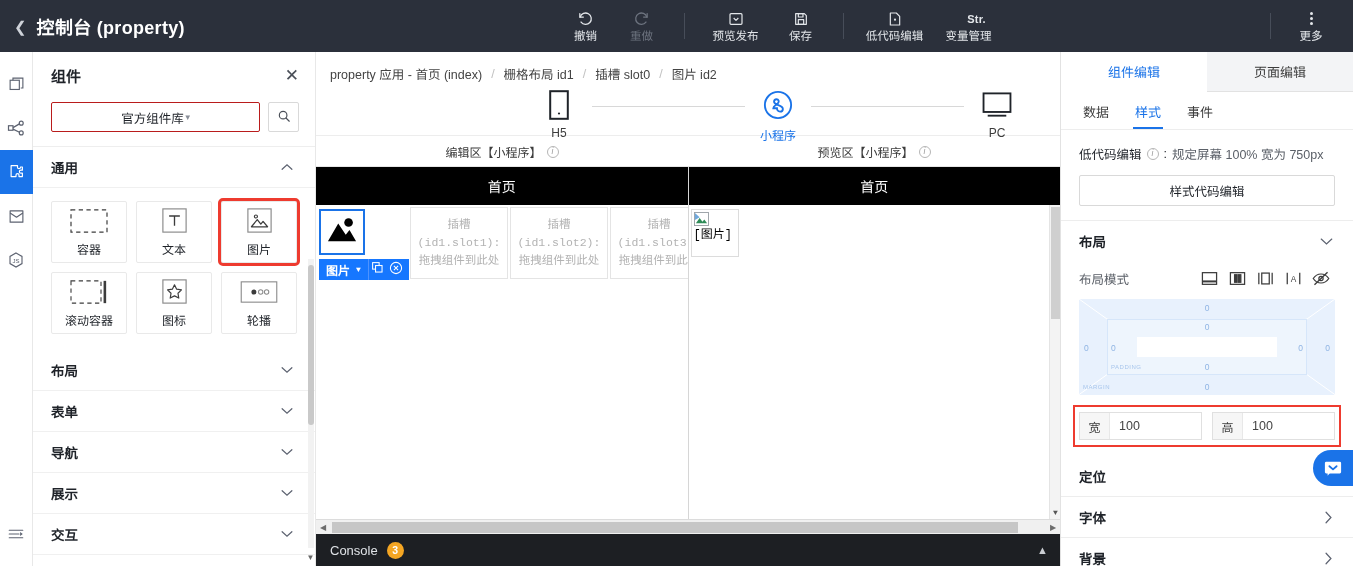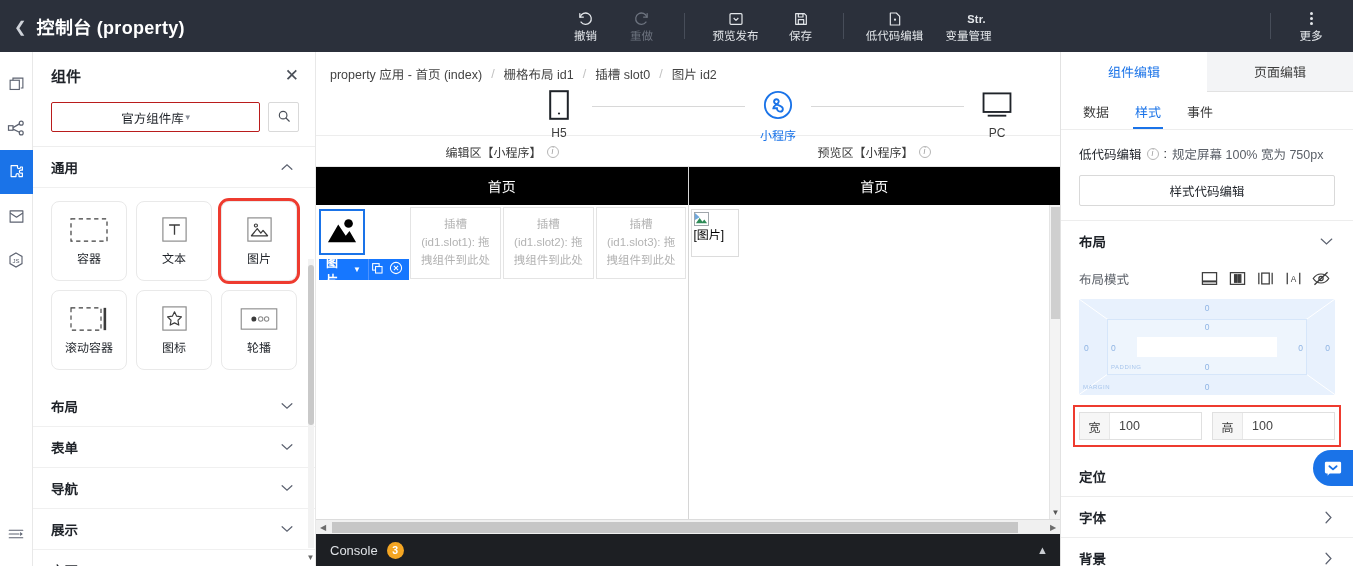--- a/index.html
+++ b/index.html
@@ -83,21 +83,21 @@
     height: 41px; display: flex; align-items: center; justify-content: space-between;
     padding: 0 22px 0 18px; cursor: pointer; border-bottom: 1px solid #f0f0f0;
   }
   .sec-title { font-size: 13.5px; font-weight: bold; color: #1f2329; }
   .chev { color: #5c6270; font-size: 11px; display: flex; align-items: center; }
   .grid {
     display: grid; grid-template-columns: repeat(3, 1fr); gap: 9px;
     padding: 13px 18px 16px 18px;
   }
   .grid-cell {
-    height: 80px; border: 1px solid #e9e9e9; background: #fff; border-radius: 8px;
+    height: 62px; border: 1px solid #e9e9e9; background: #fff; border-radius: 2px;
     display: flex; flex-direction: column; align-items: center; justify-content: center;
     gap: 6px; cursor: pointer; position: relative;
   }
   .grid-cell.sel { outline: 3px solid #ee3b2f; outline-offset: 0px; z-index: 2; }
   .cell-ico { height: 26px; display: flex; align-items: center; justify-content: center; color: #55595f; }
   .cell-lab { font-size: 12px; color: #1f2329; }
   .sec-row {
     height: 41px; display: flex; align-items: center; justify-content: space-between;
     padding: 0 22px 0 18px; border-bottom: 1px solid #f0f0f0; cursor: pointer;
   }
@@ -143,21 +143,21 @@
     display: flex; border-top: 1px solid #ededed; padding: 7px 0 6px 0; font-size: 12px; color: #3c3c3c;
   }
   .zone-lab { flex: 1; display: flex; align-items: center; justify-content: center; gap: 5px; }
   .info-ico {
     width: 12px; height: 12px; border: 1px solid #b6b6b6; border-radius: 50%; color: #9a9a9a;
     font-size: 8.5px; display: inline-flex; align-items: center; justify-content: center;
     font-style: italic; line-height: 1;
   }
 
   .canvas-wrap { flex: 1; display: flex; min-height: 0; position: relative; border-top: 1px solid #e6e6e6; }
-  .canvas-col { flex: 1; display: flex; flex-direction: column; min-width: 0; }
+  .canvas-col { flex: 1; display: flex; flex-direction: column; min-width: 0; font-family: Liberation Mono, monospace; }
   .canvas-col.edit { border-right: 1px solid #d6d6d6; }
   .mini-bar {
     height: 38px; background: #000; color: #fff; display: flex; align-items: center;
     justify-content: center; font-size: 14px; flex: 0 0 38px;
   }
   .stage { flex: 1; background: #fff; position: relative; overflow: hidden; }
   .slot-row { display: flex; height: 76px; }
   .slot-first { width: 93px; position: relative; flex: 0 0 93px; }
   .img-box {
     position: absolute; left: 3px; top: 4px; width: 46px; height: 46px;

